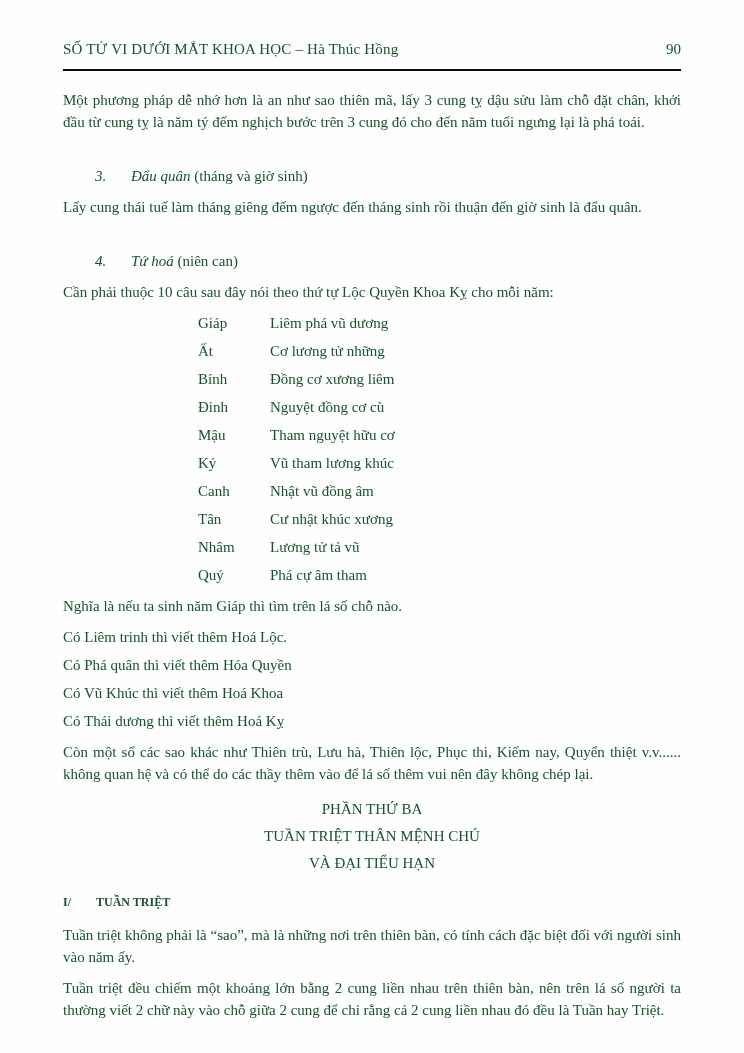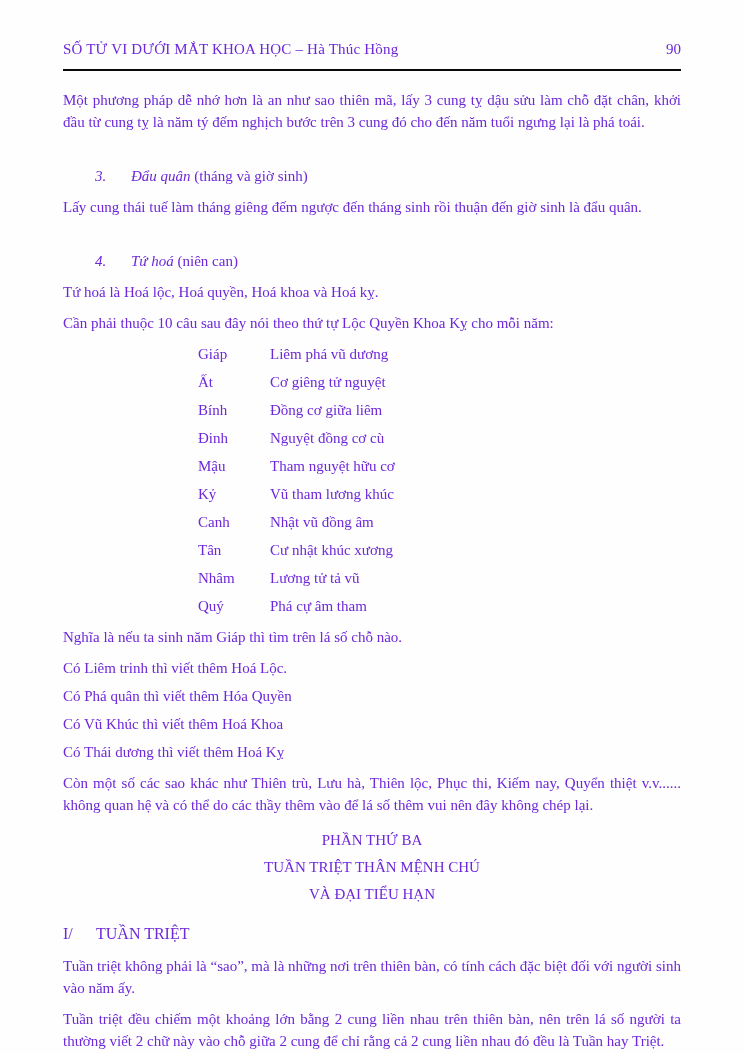--- a/index.html
+++ b/index.html
@@ -1,21 +1,21 @@
 <!DOCTYPE html>
 <html><head>
 <meta charset="utf-8">
 <style>
   * { margin: 0; padding: 0; box-sizing: border-box; }
   html, body { width: 744px; background: #ffffff; }
   .page {
     width: 744px;
     height: 1053px;
     background: #fefefe;
-    color: #6d28d9;
+    color: #14532d;
     font-family: "Liberation Serif", "DejaVu Serif", serif;
     font-size: 15px;
     line-height: 22px;
     padding: 38px 63px 0 63px;
     overflow: hidden;
   }
   .page-header {
     display: flex;
     justify-content: space-between;
     align-items: baseline;
@@ -34,22 +34,22 @@
   .can-name { display: inline-block; width: 72px; }
   .example-list { margin-bottom: 9px; }
   .example-line { margin-bottom: 6px; }
   .part-heading-block { margin: 11px 0 12px 0; }
   .part-heading-line {
     text-align: center;
     font-weight: normal;
     line-height: 27px;
   }
   .section-heading {
-    font-weight: normal;
-    font-size: 16px;
+    font-weight: bold;
+    font-size: 12px;
     margin: 14px 0 10px 0;
     line-height: 23px;
   }
   .section-numeral { display: inline-block; width: 33px; }
 </style>
 </head>
 <body>
 
 <div class="page">
 
@@ -67,33 +67,32 @@
       <span class="item-note">(tháng và giờ sinh)</span>
     </div>
 
     <p class="para single-line">Lấy cung thái tuế làm tháng giêng đếm ngược đến tháng sinh rồi thuận đến giờ sinh là đẩu quân.</p>
 
     <div class="numbered-item">
       <span class="item-number">4.</span><span class="item-term">Tứ hoá</span>
       <span class="item-note">(niên can)</span>
     </div>
 
-    <p class="para single-line">Tứ hoá là Hoá lộc, Hoá quyền, Hoá khoa và Hoá kỵ.</p>
 
     <p class="para single-line">Cần phải thuộc 10 câu sau đây nói theo thứ tự Lộc Quyền Khoa Kỵ cho mỗi năm:</p>
 
     <div class="can-table">
       <div class="can-row">
         <span class="can-name">Giáp</span><span class="can-stars">Liêm phá vũ dương</span>
       </div>
       <div class="can-row">
-        <span class="can-name">Ất</span><span class="can-stars">Cơ giêng tử nguyệt</span>
+        <span class="can-name">Ất</span><span class="can-stars">Cơ lương tử những</span>
       </div>
       <div class="can-row">
-        <span class="can-name">Bính</span><span class="can-stars">Đồng cơ giữa liêm</span>
+        <span class="can-name">Bính</span><span class="can-stars">Đồng cơ xương liêm</span>
       </div>
       <div class="can-row">
         <span class="can-name">Đinh</span><span class="can-stars">Nguyệt đồng cơ cù</span>
       </div>
       <div class="can-row">
         <span class="can-name">Mậu</span><span class="can-stars">Tham nguyệt hữu cơ</span>
       </div>
       <div class="can-row">
         <span class="can-name">Kỷ</span><span class="can-stars">Vũ tham lương khúc</span>
       </div>

